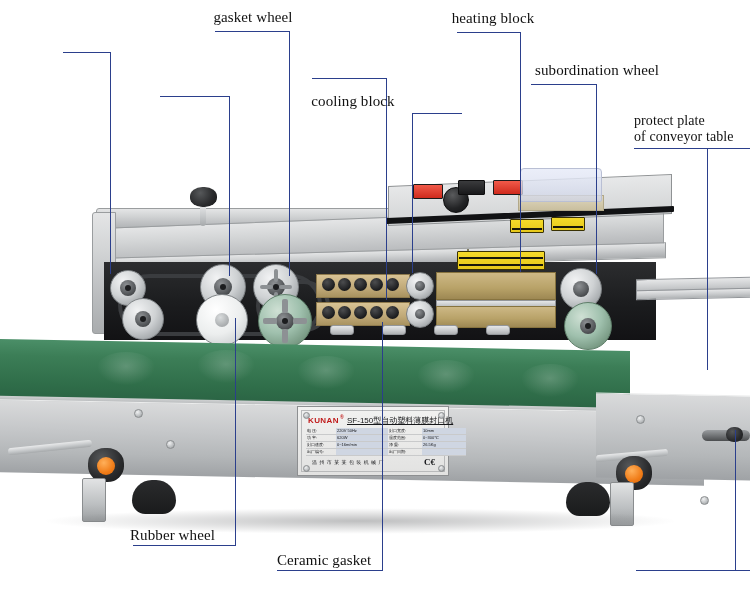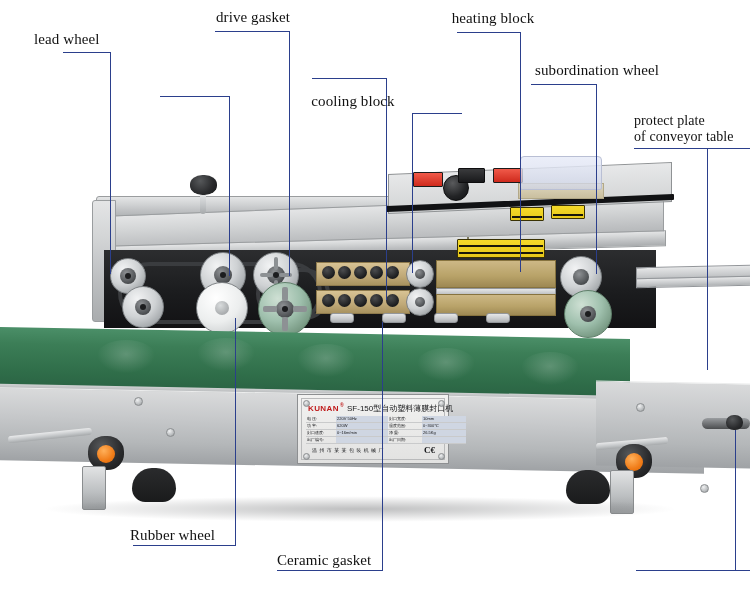--- a/index.html
+++ b/index.html
@@ -31,21 +31,21 @@
 
   
   .lead-h,.lead-v{
     position:absolute;
     background:#2b3f8c;
   }
   .lead-h{height:1px;}
   .lead-v{width:1px;}
 
   
-  #machine{position:absolute;left:0;top:0;width:750px;height:492px;}
+  #machine{position:absolute;left:0;top:12px;width:750px;height:492px;}
 
   
   .base-frame{
     position:absolute;
     background:linear-gradient(180deg,#d9dadb 0%,#c6c8ca 38%,#b4b7b9 72%,#9fa2a5 100%);
     border-top:1px solid #eceded;
   }
   .belt{
     position:absolute;
     background:linear-gradient(180deg,#4b8f68 0%,#3c7e57 26%,#2f6d49 72%,#2a6243 100%);
@@ -189,20 +189,21 @@
   .np-brand{
     position:absolute;
     font-family:"Liberation Sans","DejaVu Sans",sans-serif;
     font-weight:bold;
     color:#c01a1a;
   }
   .np-model{
     position:absolute;
     font-family:"Liberation Sans","DejaVu Sans",sans-serif;
     color:#17181a;
+    text-decoration:underline;
   }
   .np-grid{
     position:absolute;
     display:grid;
     grid-template-columns:30px 52px 34px 44px;
     font-family:"Liberation Sans","DejaVu Sans",sans-serif;
     font-size:4px;
     line-height:6px;
     color:#16171a;
   }
@@ -482,24 +483,23 @@
   <div class="lead-h" style="left:133px;top:545px;width:52px;"></div>
   <div class="lead-v" style="left:235px;top:318px;height:227px;"></div>
   <div class="lead-h" style="left:185px;top:545px;width:51px;"></div>
 
   <div class="lead-h" style="left:277px;top:570px;width:106px;"></div>
   <div class="lead-v" style="left:382px;top:322px;height:248px;"></div>
 
   <div class="lead-h" style="left:636px;top:570px;width:114px;"></div>
   <div class="lead-v" style="left:735px;top:430px;height:140px;"></div>
 
-  <div class="label lft" style="left:34px;top:31px;width:130px;">lead wheel</div>
-
-
-  <div class="label ctr" style="left:204px;top:9px;width:98px;">drive gasket</div>
+
+
+  <div class="label ctr" style="left:204px;top:9px;width:98px;">gasket wheel</div>
 
   <div class="label ctr" style="left:306px;top:57px;width:94px;margin-top:36px;">cooling block</div>
 
   <div class="label ctr" style="left:443px;top:10px;width:100px;">heating block</div>
 
 
   <div class="label ctr" style="left:519px;top:62px;width:156px;">subordination wheel</div>
 
   <div class="label lft" style="left:634px;top:113px;width:130px;font-size:14px;line-height:16px;">protect plate
 of conveyor table</div>

